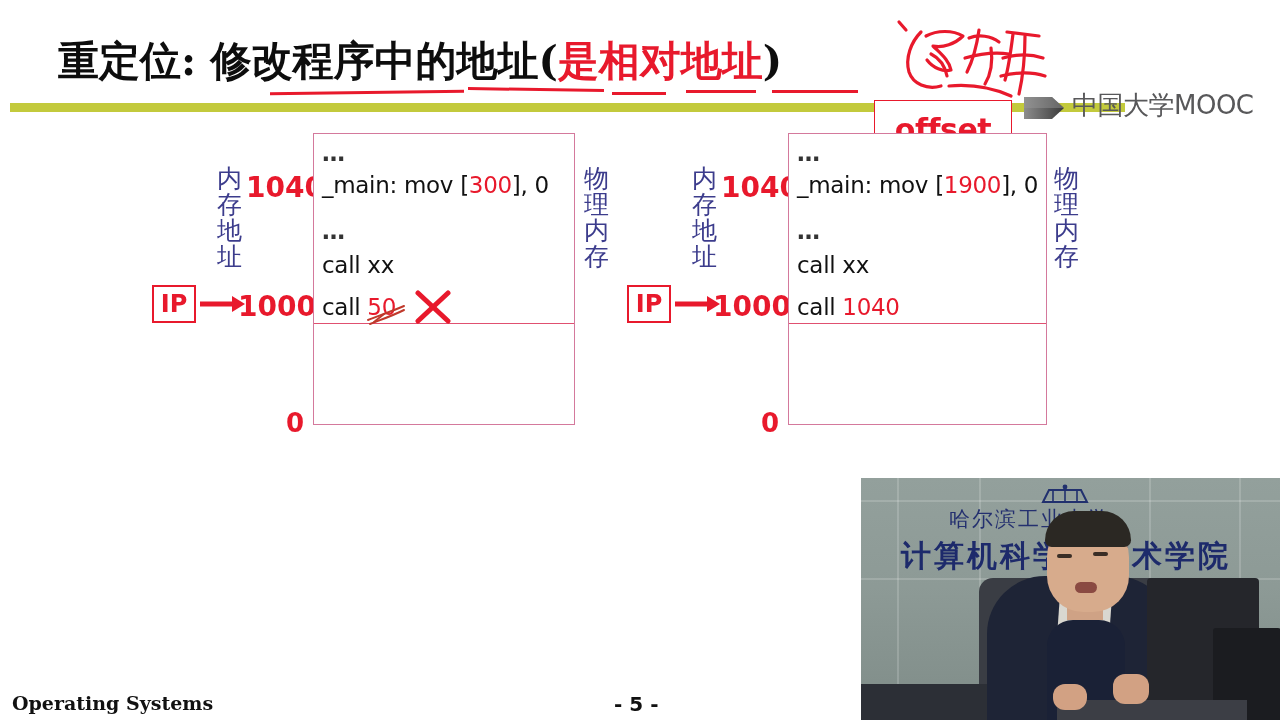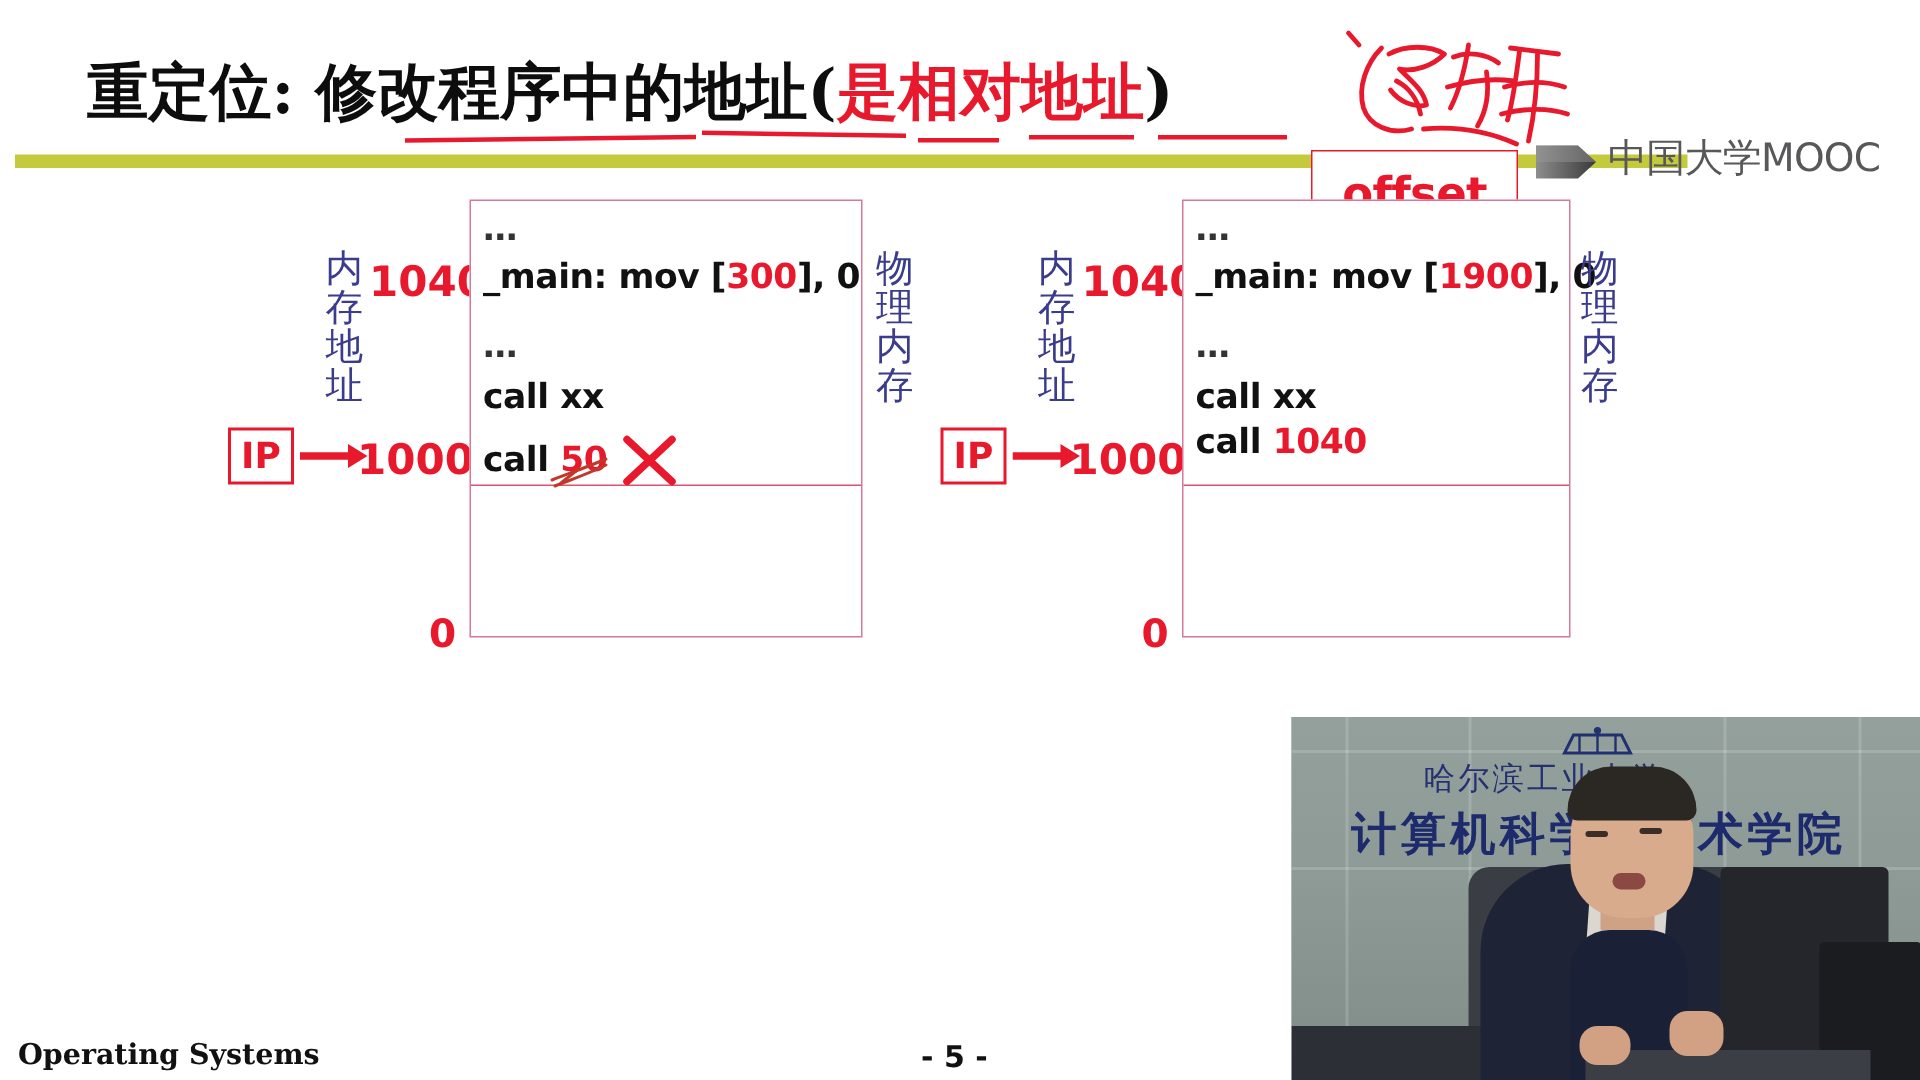--- a/index.html
+++ b/index.html
@@ -123,21 +123,21 @@
     left: 0;
     right: 0;
     top: 189px;
     height: 0;
     border-top: 1.5px solid #e05070;
   }
   .code-line {
     position: absolute;
     font-family: "DejaVu Sans", "Liberation Sans", sans-serif;
     font-size: 23px;
-    font-weight: 700;
+    font-weight: 400;
     color: #111111;
     white-space: nowrap;
     letter-spacing: -0.3px;
   }
   .code-line .r { color: #e8192c; }
   .dots {
     position: absolute;
     font-family: "DejaVu Sans", "Liberation Sans", sans-serif;
     font-size: 23px;
     font-weight: 700;
@@ -504,21 +504,21 @@
   </svg>
 
   <div class="code-box" style="left:788px; top:133px; width:259px; height:292px;">
     <div class="split"></div>
   </div>
 
   <div class="dots" style="left:797px; top:140px;">…</div>
   <div class="code-line" style="left:797px; top:172px;"><span>_main: mov [</span><span class="r">1900</span><span>],  0</span></div>
   <div class="dots" style="left:797px; top:218px;">…</div>
   <div class="code-line" style="left:797px; top:252px;"><span>call xx</span></div>
-  <div class="code-line" style="left:797px; top:282px;"><span>call </span><span class="r">1040</span></div>
+  <div class="code-line" style="left:797px; top:294px;"><span>call </span><span class="r">1040</span></div>
 
   <div class="vlabel" style="left:1053px; top:166px;">
     <span>物</span>
     <span>理</span>
     <span>内</span>
     <span>存</span>
   </div>
 </div>
 
 <div class="footer-left">Operating Systems</div>

